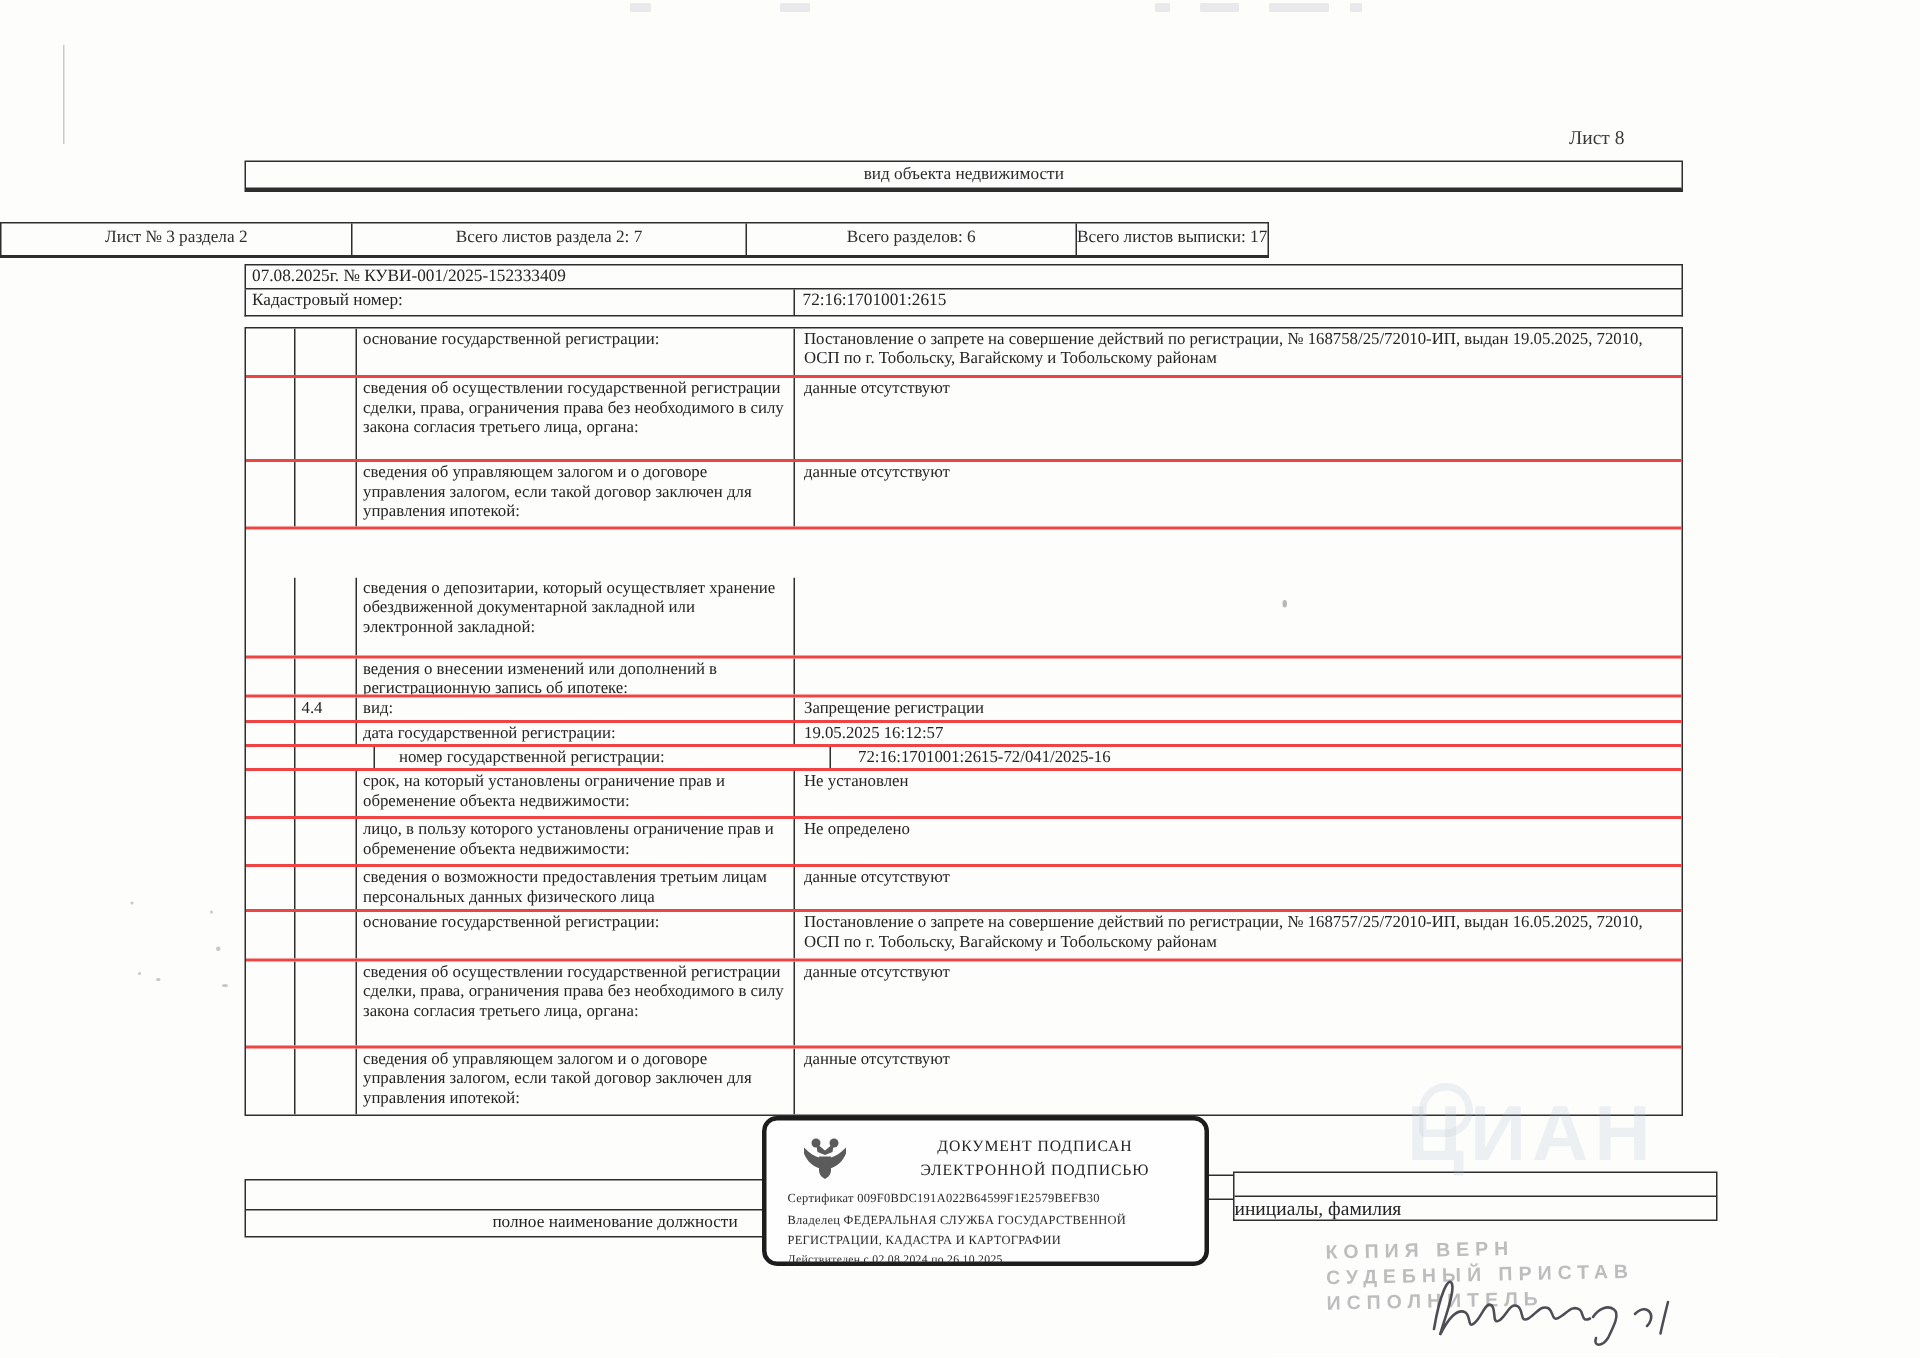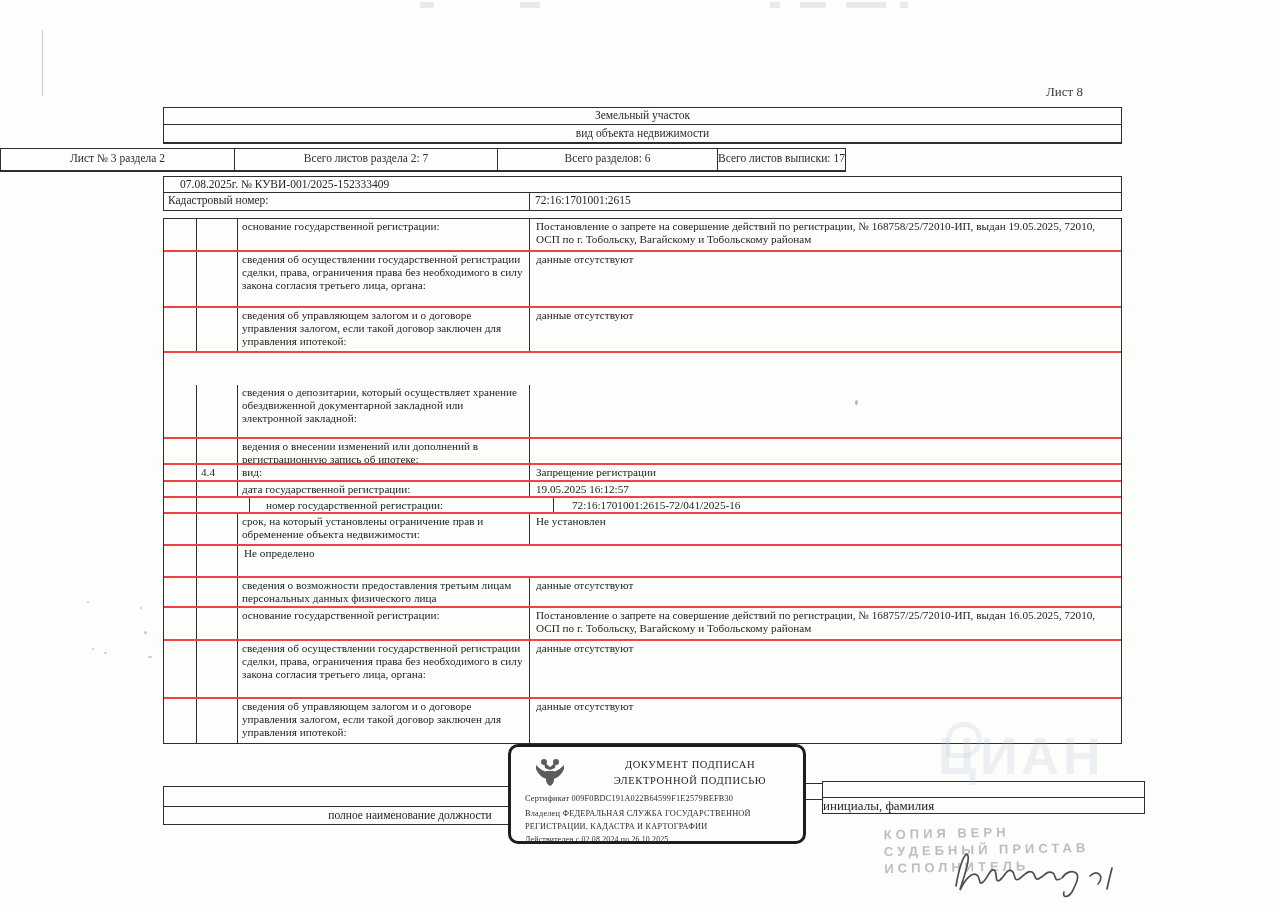--- a/index.html
+++ b/index.html
@@ -12,21 +12,21 @@
   .abs{position:absolute;}
   
   #sheet-label{left:1046px;top:84px;font-size:13px;color:#3a3a3a;}
   .bannerbox{left:163px;width:959px;border:1.5px solid #2e2e2e;box-sizing:border-box;background:transparent;}
   .banner-row{height:16px;text-align:center;font-size:11.5px;line-height:15px;color:#2d2d2d;}
   #banner{top:107px;border-bottom-width:2.5px;}
   #banner .banner-row:first-child{border-bottom:1px solid #2e2e2e;}
   #sheetinfo{top:148px;display:flex;height:21px;border:1.5px solid #2e2e2e;border-bottom-width:2.5px;}
   .sheetinfo-cell{border-right:1px solid #2e2e2e;font-size:11.5px;line-height:19px;text-align:center;box-sizing:border-box;color:#2d2d2d;}
   .sheetinfo-cell:last-child{border-right:none;}
-  #daterow{left:163px;top:176px;width:959px;height:17px;border:1.5px solid #2e2e2e;box-sizing:border-box;font-size:11.5px;line-height:14px;padding-left:16px;}
+  #daterow{left:163px;top:176px;width:959px;height:17px;border:1.5px solid #2e2e2e;box-sizing:border-box;font-size:11.5px;line-height:14px;padding-left:4px;}
   #cadrow{left:163px;top:193px;width:959px;height:18px;border:1.5px solid #2e2e2e;border-top:none;box-sizing:border-box;display:flex;}
   #cadrow .c1{width:366px;border-right:1px solid #2e2e2e;box-sizing:border-box;font-size:11.5px;line-height:15px;padding-left:4px;}
   #cadrow .c2{flex:1;font-size:11.5px;line-height:15px;padding-left:5px;}
   
   #regtable{left:163px;top:218px;width:959px;border:1.5px solid #2e2e2e;box-sizing:border-box;}
   .trow{display:flex;border-bottom:2px solid #ef4444;box-sizing:border-box;overflow:hidden;}
   .trow:last-child{border-bottom:none;}
   .cell{box-sizing:border-box;border-right:1px solid #2e2e2e;overflow:hidden;}
   .cell.a{width:33px;}
   .cell.b{width:41px;font-size:11.2px;padding:1px 0 0 4px;}
@@ -85,21 +85,20 @@
   <div class="speck" style="left:140px;top:607px;width:2px;height:2px;"></div>
   <div class="speck" style="left:144px;top:631px;width:3px;height:3px;"></div>
   <div class="speck" style="left:92px;top:648px;width:2px;height:2px;"></div>
   <div class="speck" style="left:104px;top:652px;width:3px;height:2px;"></div>
   <div class="speck" style="left:148px;top:656px;width:4px;height:2px;"></div>
   <div class="speck" style="left:855px;top:400px;width:3px;height:5px;opacity:.7;"></div>
 
   <div id="sheet-label" class="abs">Лист 8</div>
 
   <div id="banner" class="abs bannerbox">
-    <div class="banner-row">Земельный участок</div>
     <div class="banner-row" style="height:17px;line-height:16px;">вид объекта недвижимости</div>
   </div>
 
   <div id="sheetinfo" class="abs">
     <div class="sheetinfo-cell" style="width:234px;">Лист № 3 раздела 2</div>
     <div class="sheetinfo-cell" style="width:263px;">Всего листов раздела 2: 7</div>
     <div class="sheetinfo-cell" style="width:220px;">Всего разделов: 6</div>
     <div class="sheetinfo-cell" style="flex:1;">Всего листов выписки: 17</div>
   </div>
 
@@ -161,20 +160,21 @@
       </div>
       <div class="trow" style="height: 32px;">
         <div class="cell a"></div>
         <div class="cell b"></div>
         <div class="cell lab">срок, на который установлены ограничение прав и обременение объекта недвижимости:</div>
         <div class="cell val">Не установлен</div>
       </div>
       <div class="trow" style="height: 32px;">
         <div class="cell a"></div>
         <div class="cell b"></div>
+        <div class="cell lab">лицо, в пользу которого установлены ограничение прав и обременение объекта недвижимости:</div>
         <div class="cell val">Не определено</div>
       </div>
       <div class="trow" style="height: 30px;">
         <div class="cell a"></div>
         <div class="cell b"></div>
         <div class="cell lab">сведения о возможности предоставления третьим лицам персональных данных физического лица</div>
         <div class="cell val">данные отсутствуют</div>
       </div>
       <div class="trow" style="height: 33px;">
         <div class="cell a"></div>

